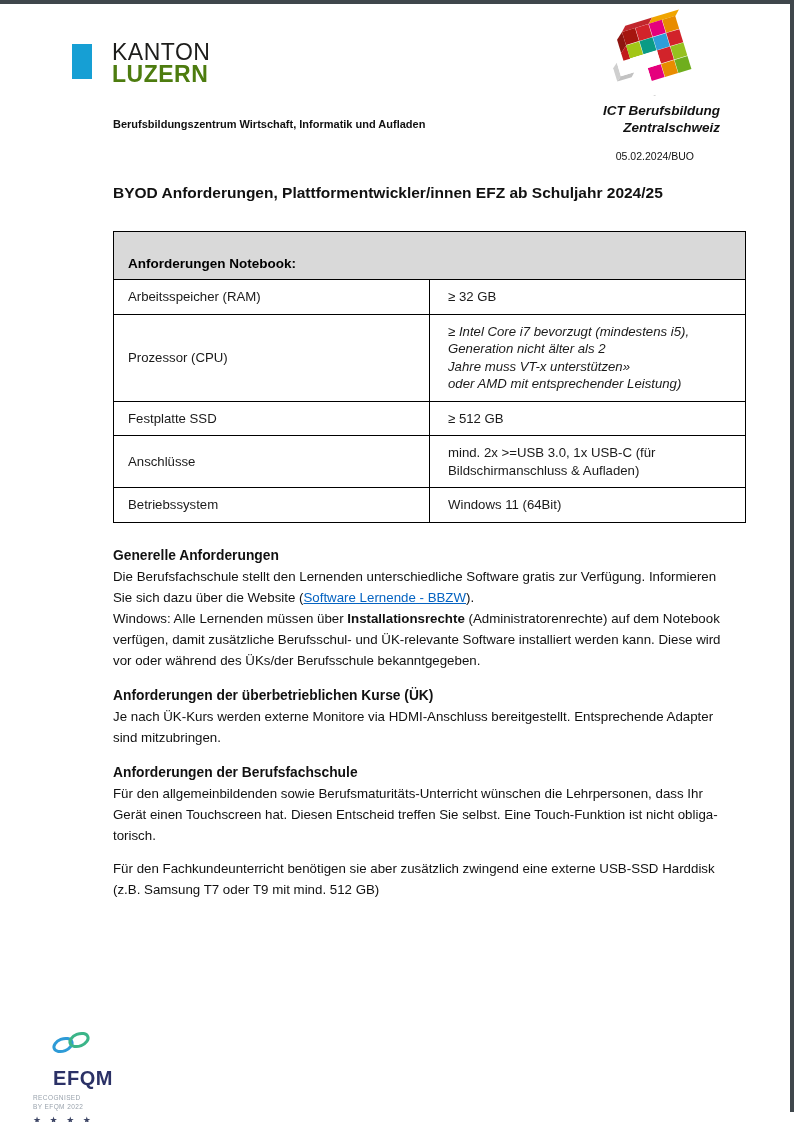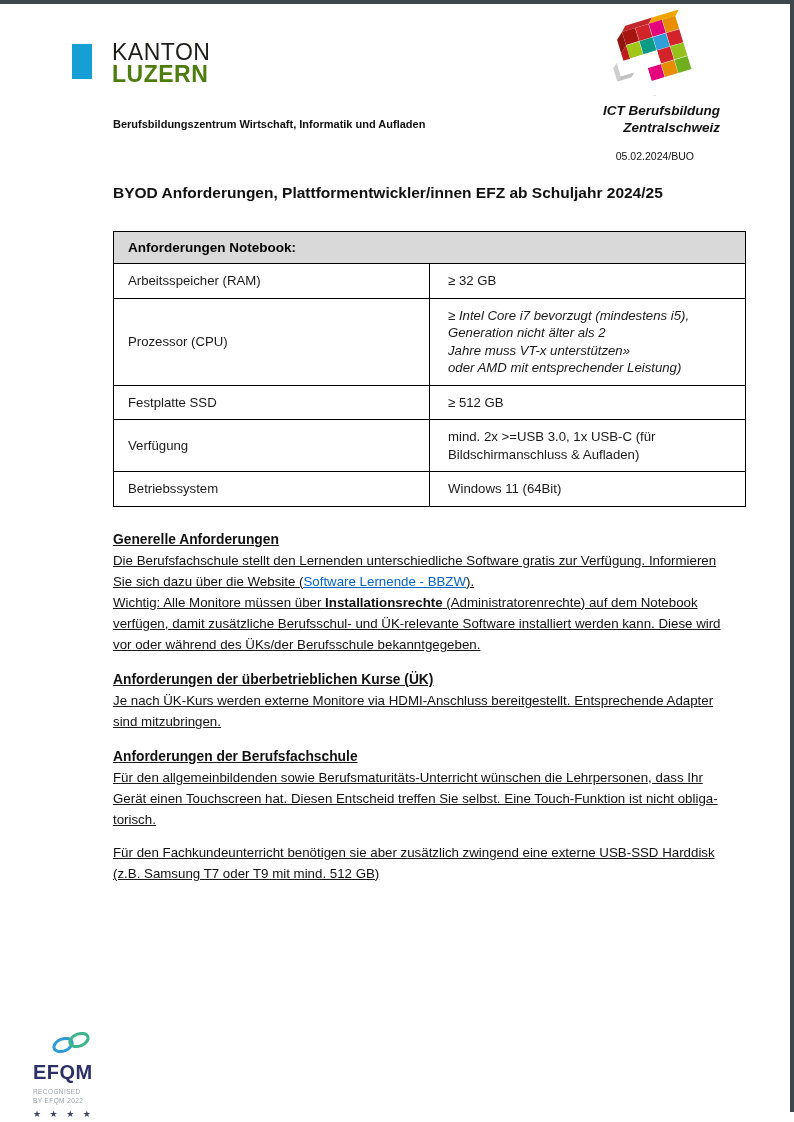--- a/index.html
+++ b/index.html
@@ -26,38 +26,38 @@
   .date { position:absolute; right:100px; top:150px; font-size:10.5px; color:#111; }
 
   .title { position:absolute; left:113px; top:184px; font-size:15.5px; font-weight:700; color:#111; }
 
   .content { position:absolute; left:113px; top:231px; width:633px; }
 
   table.req-table { width:100%; border-collapse:collapse; table-layout:fixed; }
   table.req-table th, table.req-table td { border:1px solid #000; }
   table.req-table th {
     background:var(--table_header_bg,#d9d9d9); text-align:left;
-    font-size:13.5px; font-weight:700; padding:8px 6px 8px 14px; color:#000;
+    font-size:13.5px; font-weight:700; padding:24px 6px 8px 14px; color:#000;
   }
   td.c1 { width:200px; padding:9px 4px 9px 14px; font-size:13.2px; vertical-align:middle; }
   td.c2 { padding:8px 8px 8px 18px; font-size:13.2px; vertical-align:middle; white-space:pre-line; line-height:17.5px; }
   td.c2.italic { font-style:italic; }
 
-  .section { margin-top:14px;text-decoration:underline; }
+  .section { margin-top:14px; }
   .section.first { margin-top:22px; }
   .sec-heading { font-weight:700; font-size:13.8px; line-height:21px; color:#111; }
   .para { margin:0; font-size:13.3px; line-height:21px; white-space:pre-line; color:#111; }
   .para.gap { margin-top:12px; }
   .para a.link { color:var(--link_blue,#0563c1); text-decoration:underline; }
   .para strong { font-weight:700; }
 
   
   .efqm { position:absolute; left:33px; top:1030px; width:100px; }
   .efqm-svg { display:block; margin-left:16px; }
-  .efqm-name { font-size:20px; font-weight:700; letter-spacing:0.5px; color:var(--efqm_navy,#2b3166); line-height:21px; margin-top:6px; }
+  .efqm-name { font-size:20px; font-weight:700; letter-spacing:0.5px; color:var(--efqm_navy,#2b3166); line-height:21px; margin-top:12px;text-align:center; }
   .efqm-sub { font-size:6.5px; letter-spacing:0.4px; color:#9aa3ad; line-height:8.5px; }
   .efqm-sub.firstsub { margin-top:5px; }
   .efqm-stars { margin-top:4px; font-size:9px; letter-spacing:3px; color:#3d4565; }
 </style>
 </head>
 <body>
 
 <div class="page">
   <div class="edge-top"></div>
   <div class="edge-right"></div>
@@ -131,35 +131,35 @@
           <td class="c1">Prozessor (CPU)</td>
           <td class="c2 italic">≥ Intel Core i7 bevorzugt (mindestens i5), Generation nicht älter als 2
 Jahre muss VT-x unterstützen»
 oder AMD mit entsprechender Leistung)</td>
         </tr>
         <tr>
           <td class="c1">Festplatte SSD</td>
           <td class="c2">≥ 512 GB</td>
         </tr>
         <tr>
-          <td class="c1">Verfügung</td>
+          <td class="c1">Anschlüsse</td>
           <td class="c2">mind. 2x &gt;=USB 3.0, 1x USB-C (für Bildschirmanschluss &amp; Aufladen)</td>
         </tr>
         <tr>
           <td class="c1">Betriebssystem</td>
           <td class="c2">Windows 11 (64Bit)</td>
         </tr>
       </tbody>
     </table>
 
     <div class="section first">
       <div class="sec-heading">Generelle Anforderungen</div>
       <p class="para"><span>Die Berufsfachschule stellt den Lernenden unterschiedliche Software gratis zur Verfügung. Informieren
 Sie sich dazu über die Website (</span><a class="link" href="#">Software Lernende - BBZW</a><span>).</span></p>
-      <p class="para"><span>Wichtig: Alle Monitore müssen über </span><strong>Installationsrechte</strong><span> (Administratorenrechte) auf dem Notebook
+      <p class="para"><span>Windows: Alle Lernenden müssen über </span><strong>Installationsrechte</strong><span> (Administratorenrechte) auf dem Notebook
 verfügen, damit zusätzliche Berufsschul- und ÜK-relevante Software installiert werden kann. Diese wird
 vor oder während des ÜKs/der Berufsschule bekanntgegeben.</span></p>
     </div>
 
     <div class="section">
       <div class="sec-heading">Anforderungen der überbetrieblichen Kurse (ÜK)</div>
       <p class="para">Je nach ÜK-Kurs werden externe Monitore via HDMI-Anschluss bereitgestellt.  Entsprechende Adapter
 sind mitzubringen.</p>
     </div>
 

